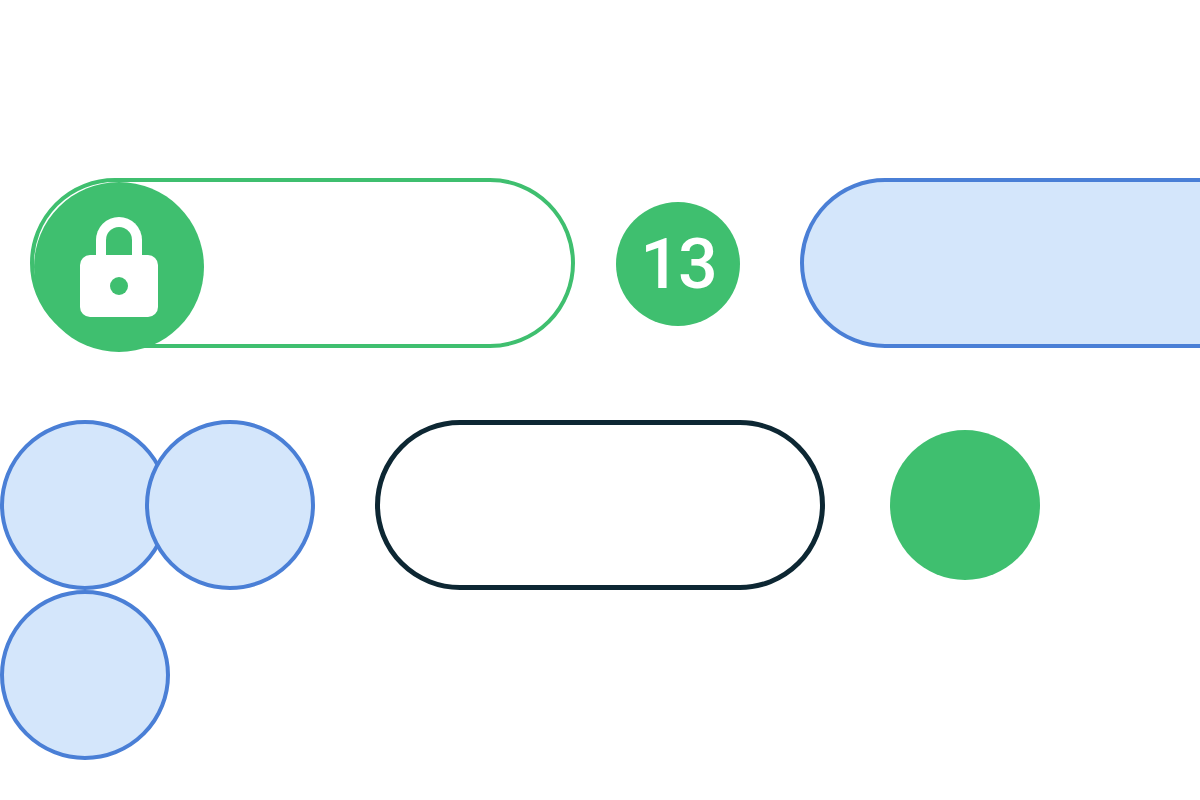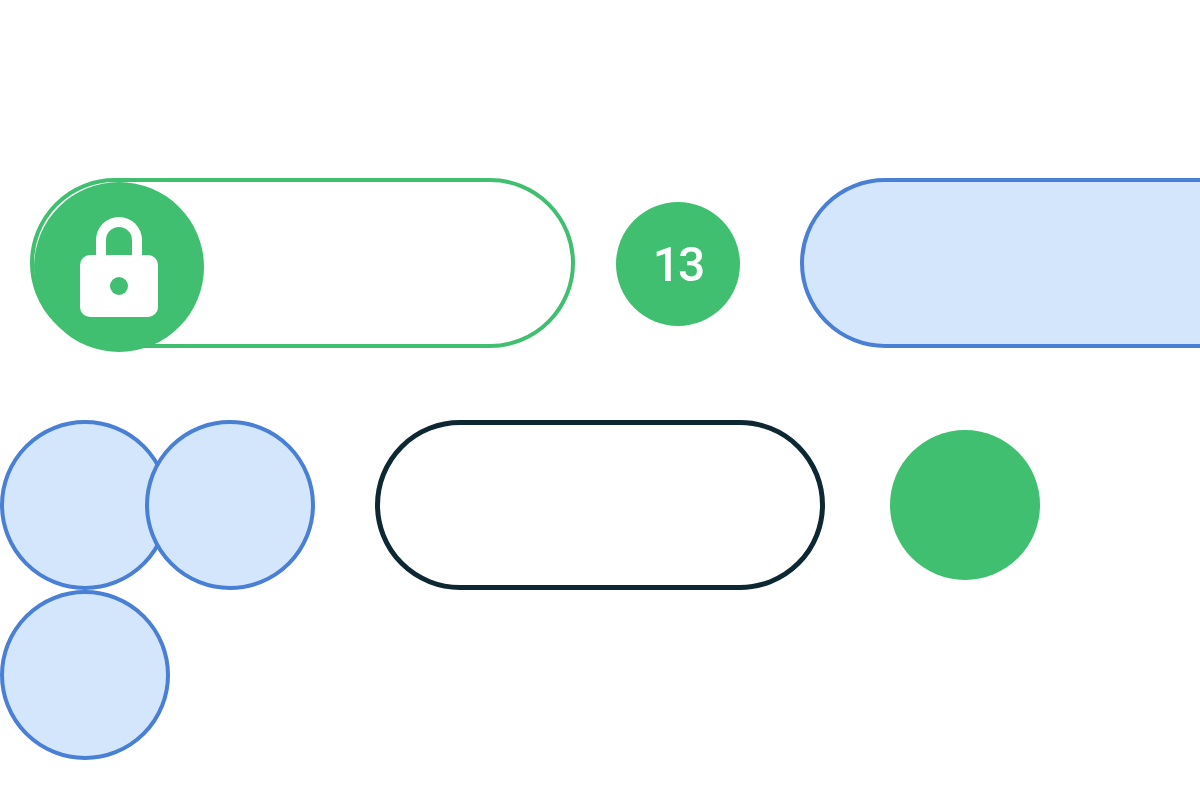--- a/index.html
+++ b/index.html
@@ -93,21 +93,21 @@
       top: 24px;
       width: 124px;
       height: 124px;
       background: #3fbf6f;
       display: flex;
       align-items: center;
       justify-content: center;
     }
     .badge-text {
       color: #ffffff;
-      font-size: 48px;
+      font-size: 70px;
       font-weight: 500;
       letter-spacing: -2px;
     }
     .blue-pill-right {
       left: 800px;
       top: 0;
       width: 500px;
       height: 170px;
       background: #d4e6fb;
       border: 4px solid #4a7fd6;

